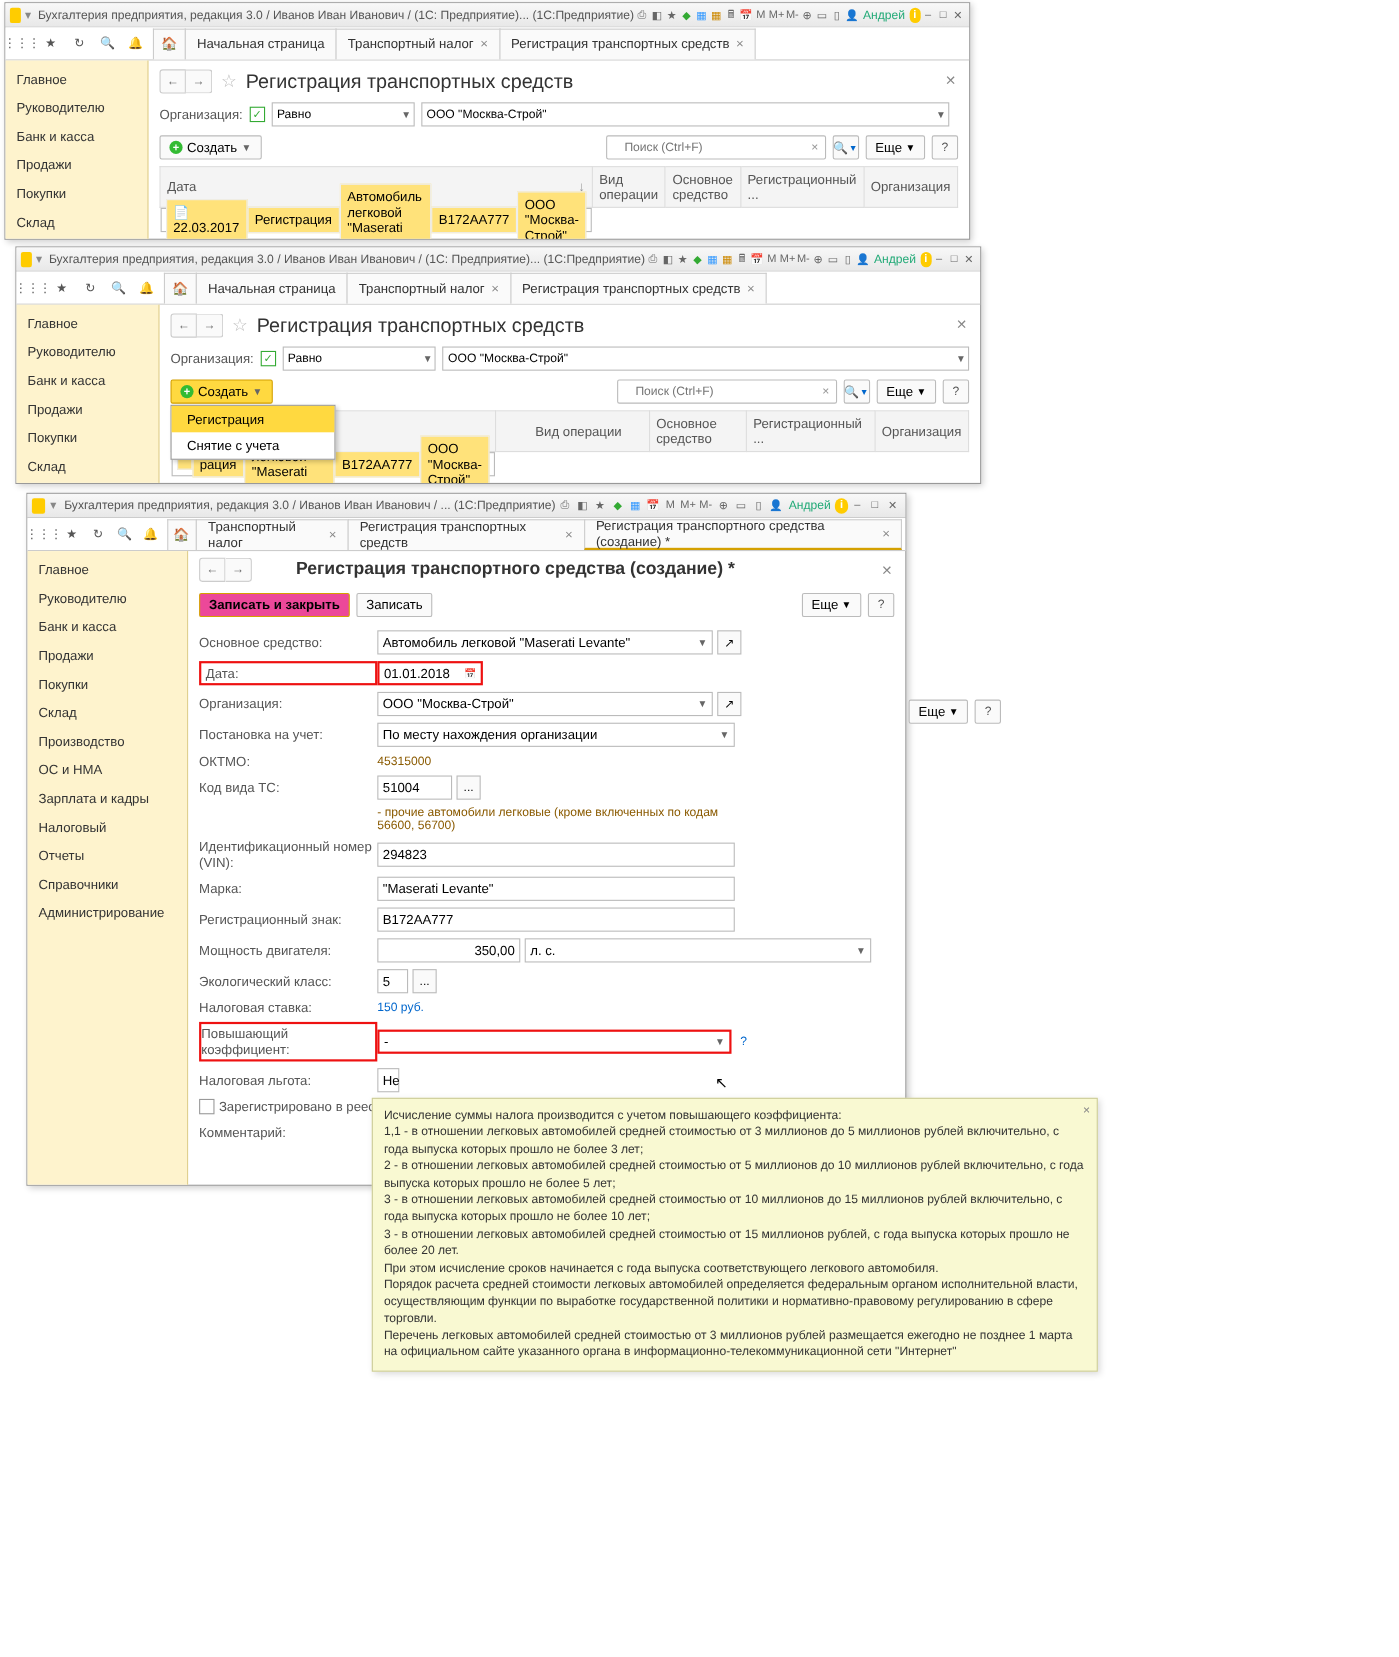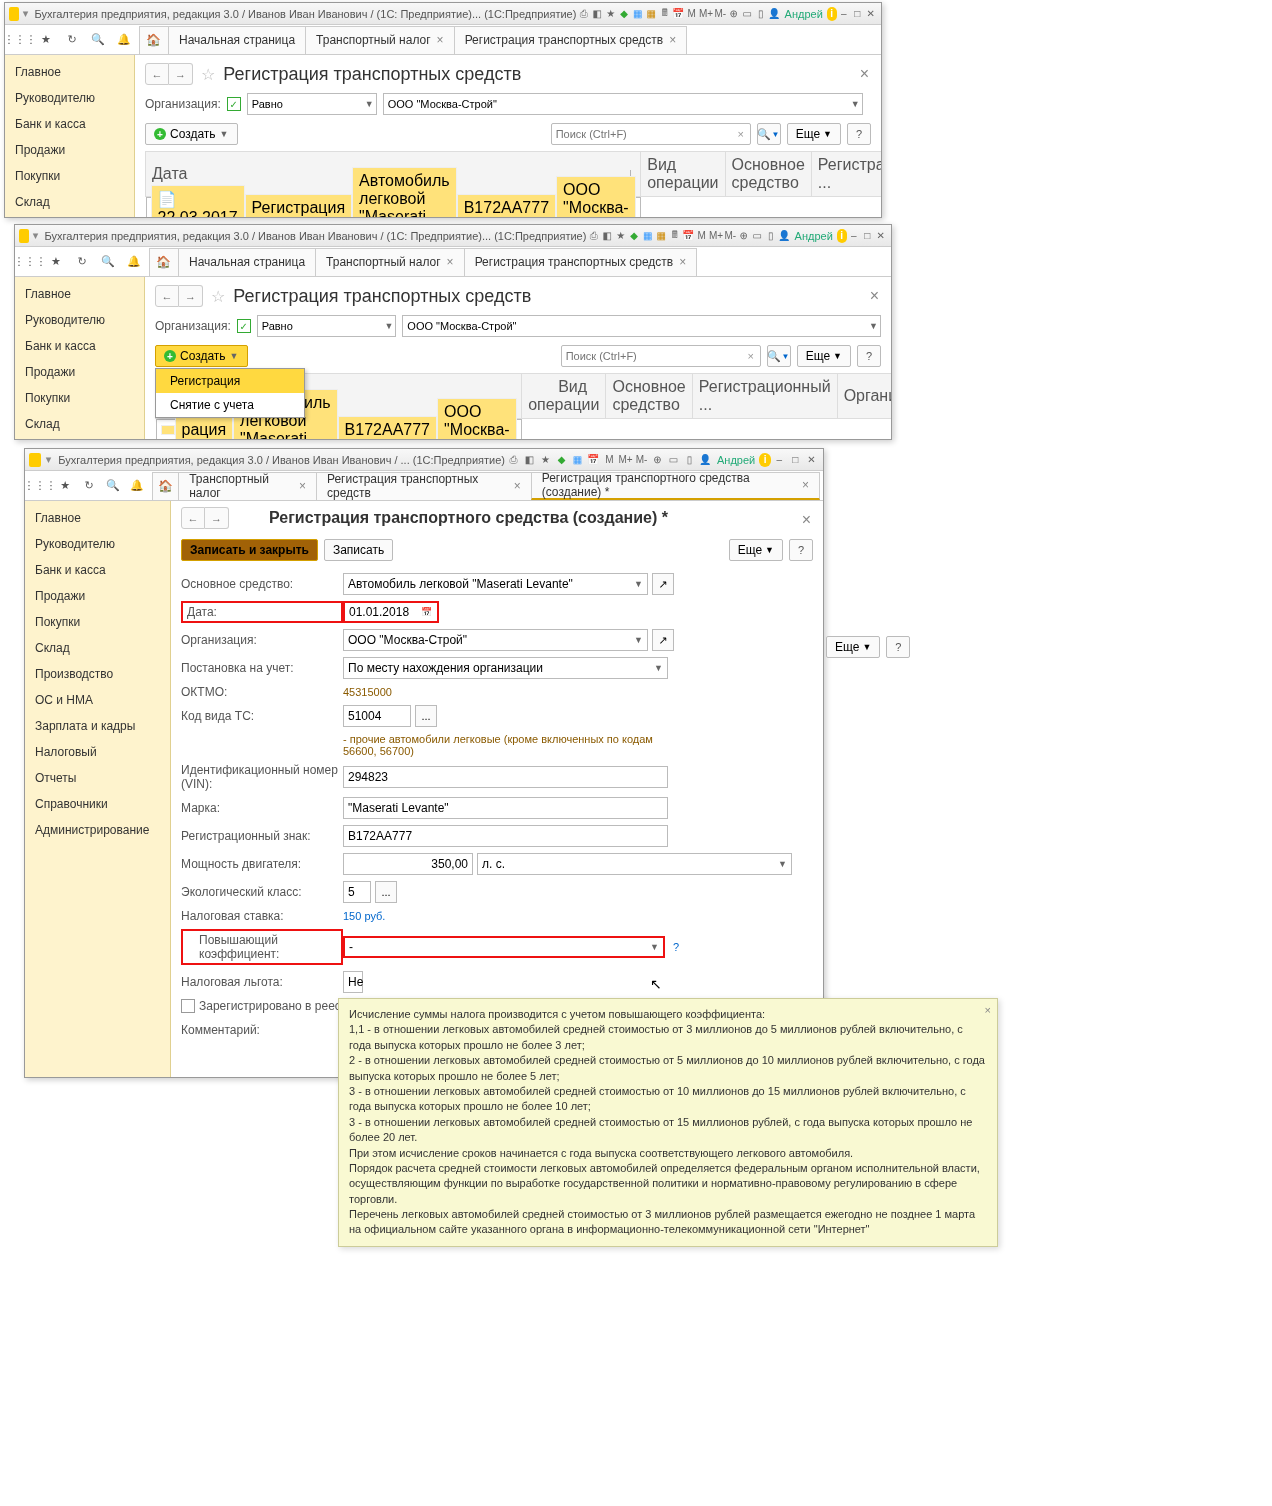--- a/index.html
+++ b/index.html
@@ -30,28 +30,28 @@
 .star { margin: 0 8px; color:#bbb; font-size:16px; }
 .page-title { font-size:18px; color:#333; }
 .close-x { position:absolute; right:12px; top:10px; font-size:16px; color:#888; cursor:pointer; }
 .filter-row { display:flex; align-items:center; margin-bottom:8px; gap:6px; }
 .lbl { color:#555; font-size:12px; }
 .chk { width:14px; height:14px; border:1px solid #3a3; display:inline-flex; align-items:center; justify-content:center; color:#3a3; font-size:10px; }
 .sel { height:22px; border:1px solid #bbb; background:#fff; display:inline-flex; align-items:center; padding:0 4px; position:relative; }
 .sel .dd { position:absolute; right:2px; color:#666; font-size:9px; }
 .btn { height:22px; border:1px solid #bbb; background:#fafafa; padding:0 8px; display:inline-flex; align-items:center; font-size:12px; cursor:pointer; border-radius:2px; }
 .btn.green-plus::before { content:"+"; background:#3b3; color:#fff; width:12px; height:12px; border-radius:6px; display:inline-flex; align-items:center; justify-content:center; margin-right:4px; font-size:10px; font-weight:bold;}
-.btn.primary { background:#a16207; border-color:#d4a000; font-weight:bold; }
+.btn.primary { background:#ec4899; border-color:#d4a000; font-weight:bold; }
 .iconbtn { width:24px; height:22px; border:1px solid #bbb; background:#fafafa; display:inline-flex; align-items:center; justify-content:center; color:#555; border-radius:2px; }
 .action-row { display:flex; align-items:center; margin-bottom:6px; gap:6px; }
 .action-row .grow { flex:1; }
 .search-wrap { display:inline-flex; align-items:center; border:1px solid #bbb; height:22px; width:200px; border-radius:2px; }
-.search-wrap input { border:none; flex:1; padding:0 4px; font-size:11px; outline:none; background:transparent; }
+.search-wrap input { border:none; flex:1; padding:0 4px; font-size:11px; outline:none; background:transparent;margin-left:12px; }
 .search-wrap .sx { width:18px; text-align:center; color:#999; cursor:pointer; }
-table.grid { width:100%; border-collapse:collapse; font-size:16px; }
+table.grid { width:100%; border-collapse:collapse; font-size:12px; }
 table.grid th { text-align:left; padding:4px 6px; background:#f4f4f4; border:1px solid #ddd; color:#555; font-weight:normal; }
 table.grid td { padding:4px 6px; border:1px solid #eee; }
 table.grid tr.sel td { background:#ffe27a; }
 .dropdown-menu { position:absolute; border:1px solid #999; background:#fff; box-shadow:2px 2px 4px rgba(0,0,0,0.2); font-size:12px; z-index:10; }
 .dropdown-menu .item { padding:5px 30px 5px 14px; cursor:pointer; }
 .dropdown-menu .item.hl { background:#ffd940; }
 .form-row { display:flex; align-items:center; margin-bottom:6px; }
 .form-row .flabel { width:162px; color:#555; font-size:12px; }
 .form-row .fval { flex:1; display:flex; align-items:center; gap:4px; }
 .inpbox { height:22px; border:1px solid #bbb; padding:0 4px; font-size:12px; display:inline-flex; align-items:center; background:#fff; }
@@ -501,21 +501,21 @@
 
 
       <div class="form-row">
           <span class="flabel">Налоговая ставка:</span>
         <div class="fval">
             <span class="link">150 руб.</span>
           </div>
         </div>
 
       <div class="form-row">
-          <span class="flabel redbox" style="padding:2px 16px">Повышающий коэффициент:</span>
+          <span class="flabel redbox" style="padding:2px 0">Повышающий коэффициент:</span>
         <div class="fval">
             <div class="inpbox redbox" style="width:322px">
               <span>-</span>
               <span class="dd">▼</span>
             </div>
             <span style="color:#06c;margin-left:4px">?</span>
           </div>
         </div>
 
       <div class="form-row">

